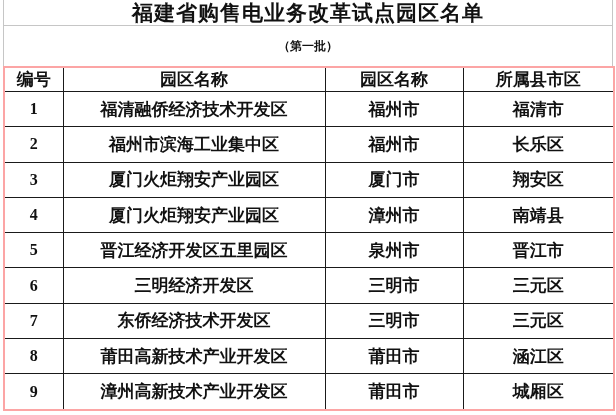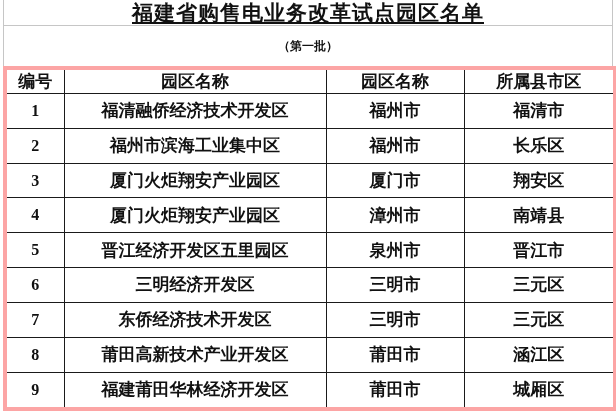--- a/index.html
+++ b/index.html
@@ -21,36 +21,35 @@
     border-right: 1px solid #c6c6c6;
   }
   .title-row {
     height: 26px;
     border-bottom: 1px solid #c6c6c6;
     display: flex; align-items: center; justify-content: center;
     font-size: 21px;
     font-weight: bold;
     letter-spacing: 1px;
     white-space: nowrap;
-    text-decoration: underline;
   }
   .subtitle-row {
     height: 40px;
     display: flex; align-items: center; justify-content: center;
     font-size: 12px;
     font-weight: bold;
     white-space: nowrap;
   }
   table.parks {
     margin-left: 3px;
     width: 610px;
     height: 345px;
     border-collapse: collapse;
     table-layout: fixed;
-    border: 4px solid #fca5a5;
+    border: 2px solid #fca5a5;
   }
   table.parks th, table.parks td {
     border: 1.5px solid #1a1a1a;
     text-align: center;
     vertical-align: middle;
     font-weight: bold;
     font-size: 17px;
     padding: 0;
     overflow: hidden;
     white-space: nowrap;
@@ -128,20 +127,20 @@
         <td>三元区</td>
       </tr>
       <tr>
         <td class="no-cell">8</td>
         <td>莆田高新技术产业开发区</td>
         <td>莆田市</td>
         <td>涵江区</td>
       </tr>
       <tr>
         <td class="no-cell">9</td>
-        <td>福建莆田华林经济开发区</td>
+        <td>漳州高新技术产业开发区</td>
         <td>莆田市</td>
         <td>城厢区</td>
       </tr>
     </tbody>
   </table>
 
 </div>
 
 </body></html>

